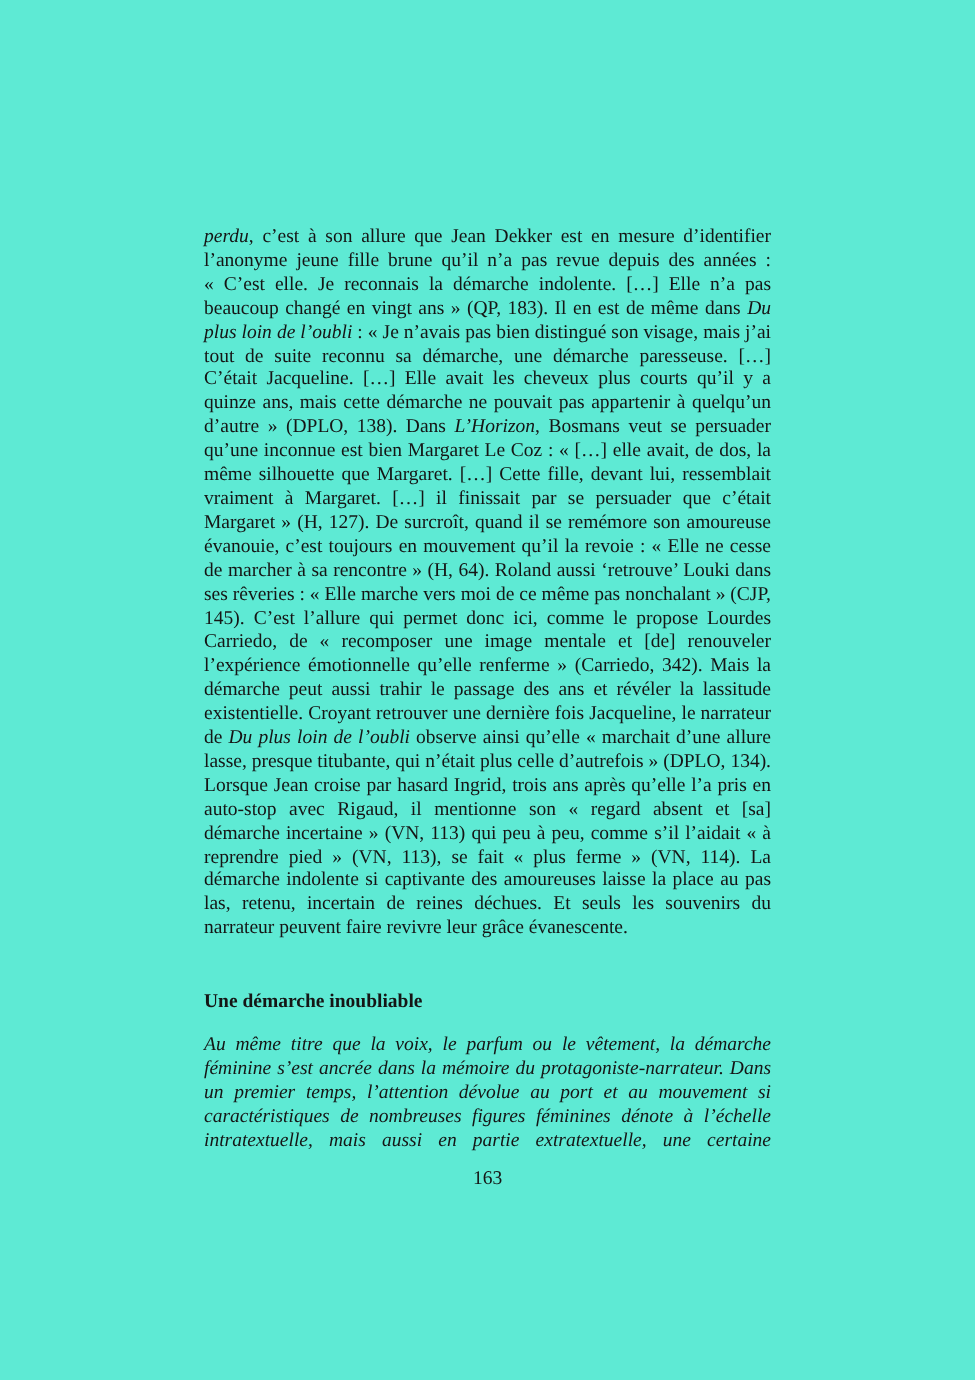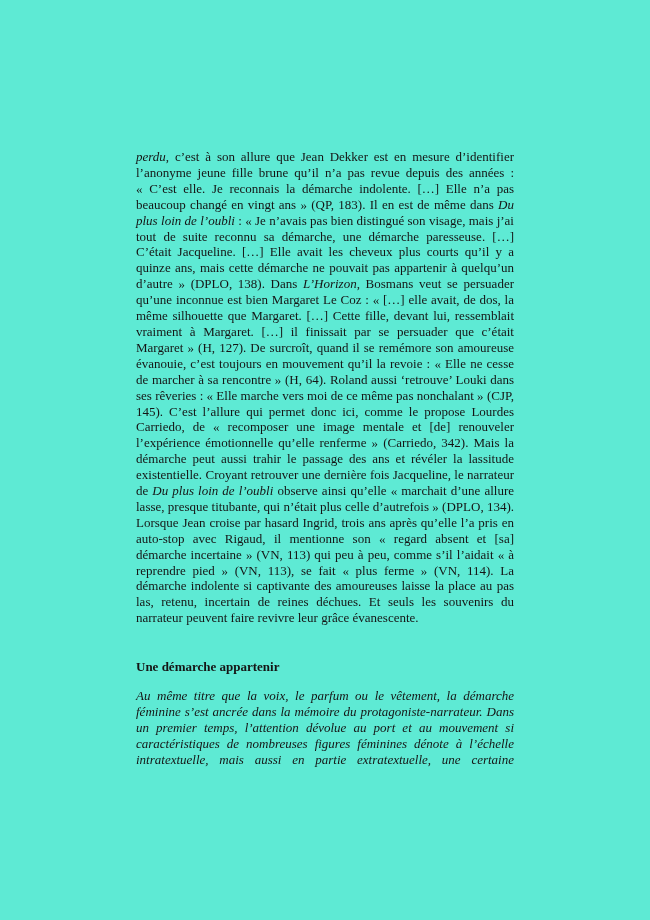--- a/index.html
+++ b/index.html
@@ -53,16 +53,17 @@
     font-size: 13px;
     line-height: 15.9px;
   }
 </style>
 </head>
 <body>
 
 <div class="page">
   <div class="text-block">
     <p class="para"><span class="it">perdu</span><span>, c’est à son allure que Jean Dekker est en mesure d’identifier l’anonyme jeune fille brune qu’il n’a pas revue depuis des années&nbsp;: «&nbsp;C’est elle. Je reconnais la démarche indolente. […] Elle n’a pas beaucoup changé en vingt ans&nbsp;» (QP, 183). Il en est de même dans </span><span class="it">Du plus loin de l’oubli</span><span>&nbsp;: «&nbsp;Je n’avais pas bien distingué son visage, mais j’ai tout de suite reconnu sa démarche, une démarche paresseuse. […] C’était Jacqueline. […] Elle avait les cheveux plus courts qu’il y a quinze ans, mais cette démarche ne pouvait pas appartenir à quelqu’un d’autre&nbsp;» (DPLO, 138). Dans </span><span class="it">L’Horizon</span><span>, Bosmans veut se persuader qu’une inconnue est bien Margaret Le Coz&nbsp;: «&nbsp;[…] elle avait, de dos, la même silhouette que Margaret. […] Cette fille, devant lui, ressemblait vraiment à Margaret. […] il finissait par se persuader que c’était Margaret&nbsp;» (H, 127). De surcroît, quand il se remémore son amoureuse évanouie, c’est toujours en mouvement qu’il la revoie&nbsp;: «&nbsp;Elle ne cesse de marcher à sa rencontre&nbsp;» (H, 64). Roland aussi ‘retrouve’ Louki dans ses rêveries&nbsp;: «&nbsp;Elle marche vers moi de ce même pas nonchalant&nbsp;» (CJP, 145). C’est l’allure qui permet donc ici, comme le propose Lourdes Carriedo, de «&nbsp;recomposer une image mentale et [de] renouveler l’expérience émotionnelle qu’elle renferme&nbsp;» (Carriedo, 342). Mais la démarche peut aussi trahir le passage des ans et révéler la lassitude existentielle. Croyant retrouver une dernière fois Jacqueline, le narrateur de </span><span class="it">Du plus loin de l’oubli</span><span> observe ainsi qu’elle «&nbsp;marchait d’une allure lasse, presque titubante, qui n’était plus celle d’autrefois&nbsp;» (DPLO, 134). Lorsque Jean croise par hasard Ingrid, trois ans après qu’elle l’a pris en auto-stop avec Rigaud, il mentionne son «&nbsp;regard absent et [sa] démarche incertaine&nbsp;» (VN, 113) qui peu à peu, comme s’il l’aidait «&nbsp;à reprendre pied&nbsp;» (VN, 113), se fait «&nbsp;plus ferme&nbsp;» (VN, 114). La démarche indolente si captivante des amoureuses laisse la place au pas las, retenu, incertain de reines déchues. Et seuls les souvenirs du narrateur peuvent faire revivre leur grâce évanescente.</span></p>
-    <h2 class="section-heading"><span>Une démarche appartenir</span></h2>
+    <h2 class="section-heading"><span>Une démarche inoubliable</span></h2>
     <p class="para para-justify-last"><span>Au même titre que la voix, le parfum ou le vêtement, la démarche féminine s’est ancrée dans la mémoire du protagoniste-narrateur. Dans un premier temps, l’attention dévolue au port et au mouvement si caractéristiques de nombreuses figures féminines dénote à l’échelle intratextuelle, mais aussi en partie extratextuelle, une certaine</span></p>
   </div>
+  <div class="page-number">163</div>
 </div>
 
 </body></html>

